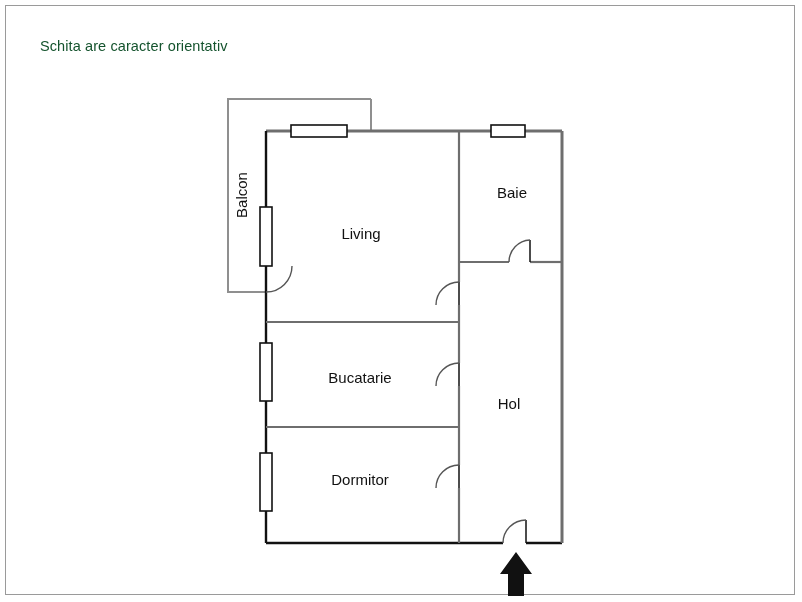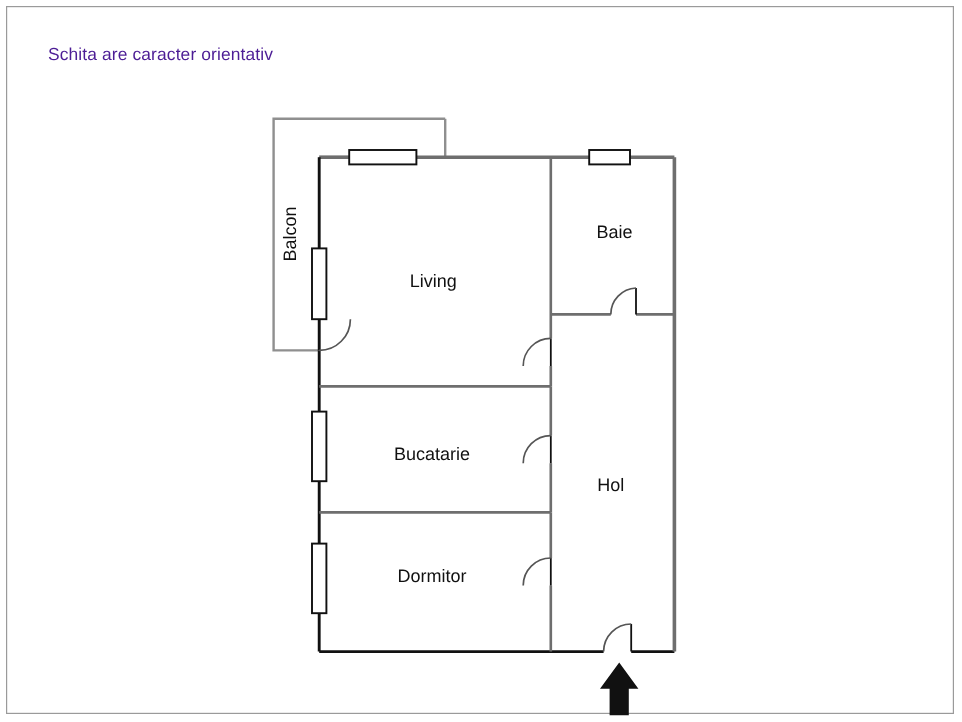--- a/index.html
+++ b/index.html
@@ -27,21 +27,21 @@
     height: 590px;
     border: 1px solid #9a9a9a;
     box-sizing: border-box;
     background: #ffffff;
   }
   #plan-title {
     position: absolute;
     left: 40px;
     top: 38px;
     font-size: 14.5px;
-    color: #4c1d95;
+    color: #14532d;
     letter-spacing: 0.1px;
     white-space: nowrap;
   }
   #floorplan-svg {
     position: absolute;
     left: 0;
     top: 0;
     width: 802px;
     height: 602px;
   }

